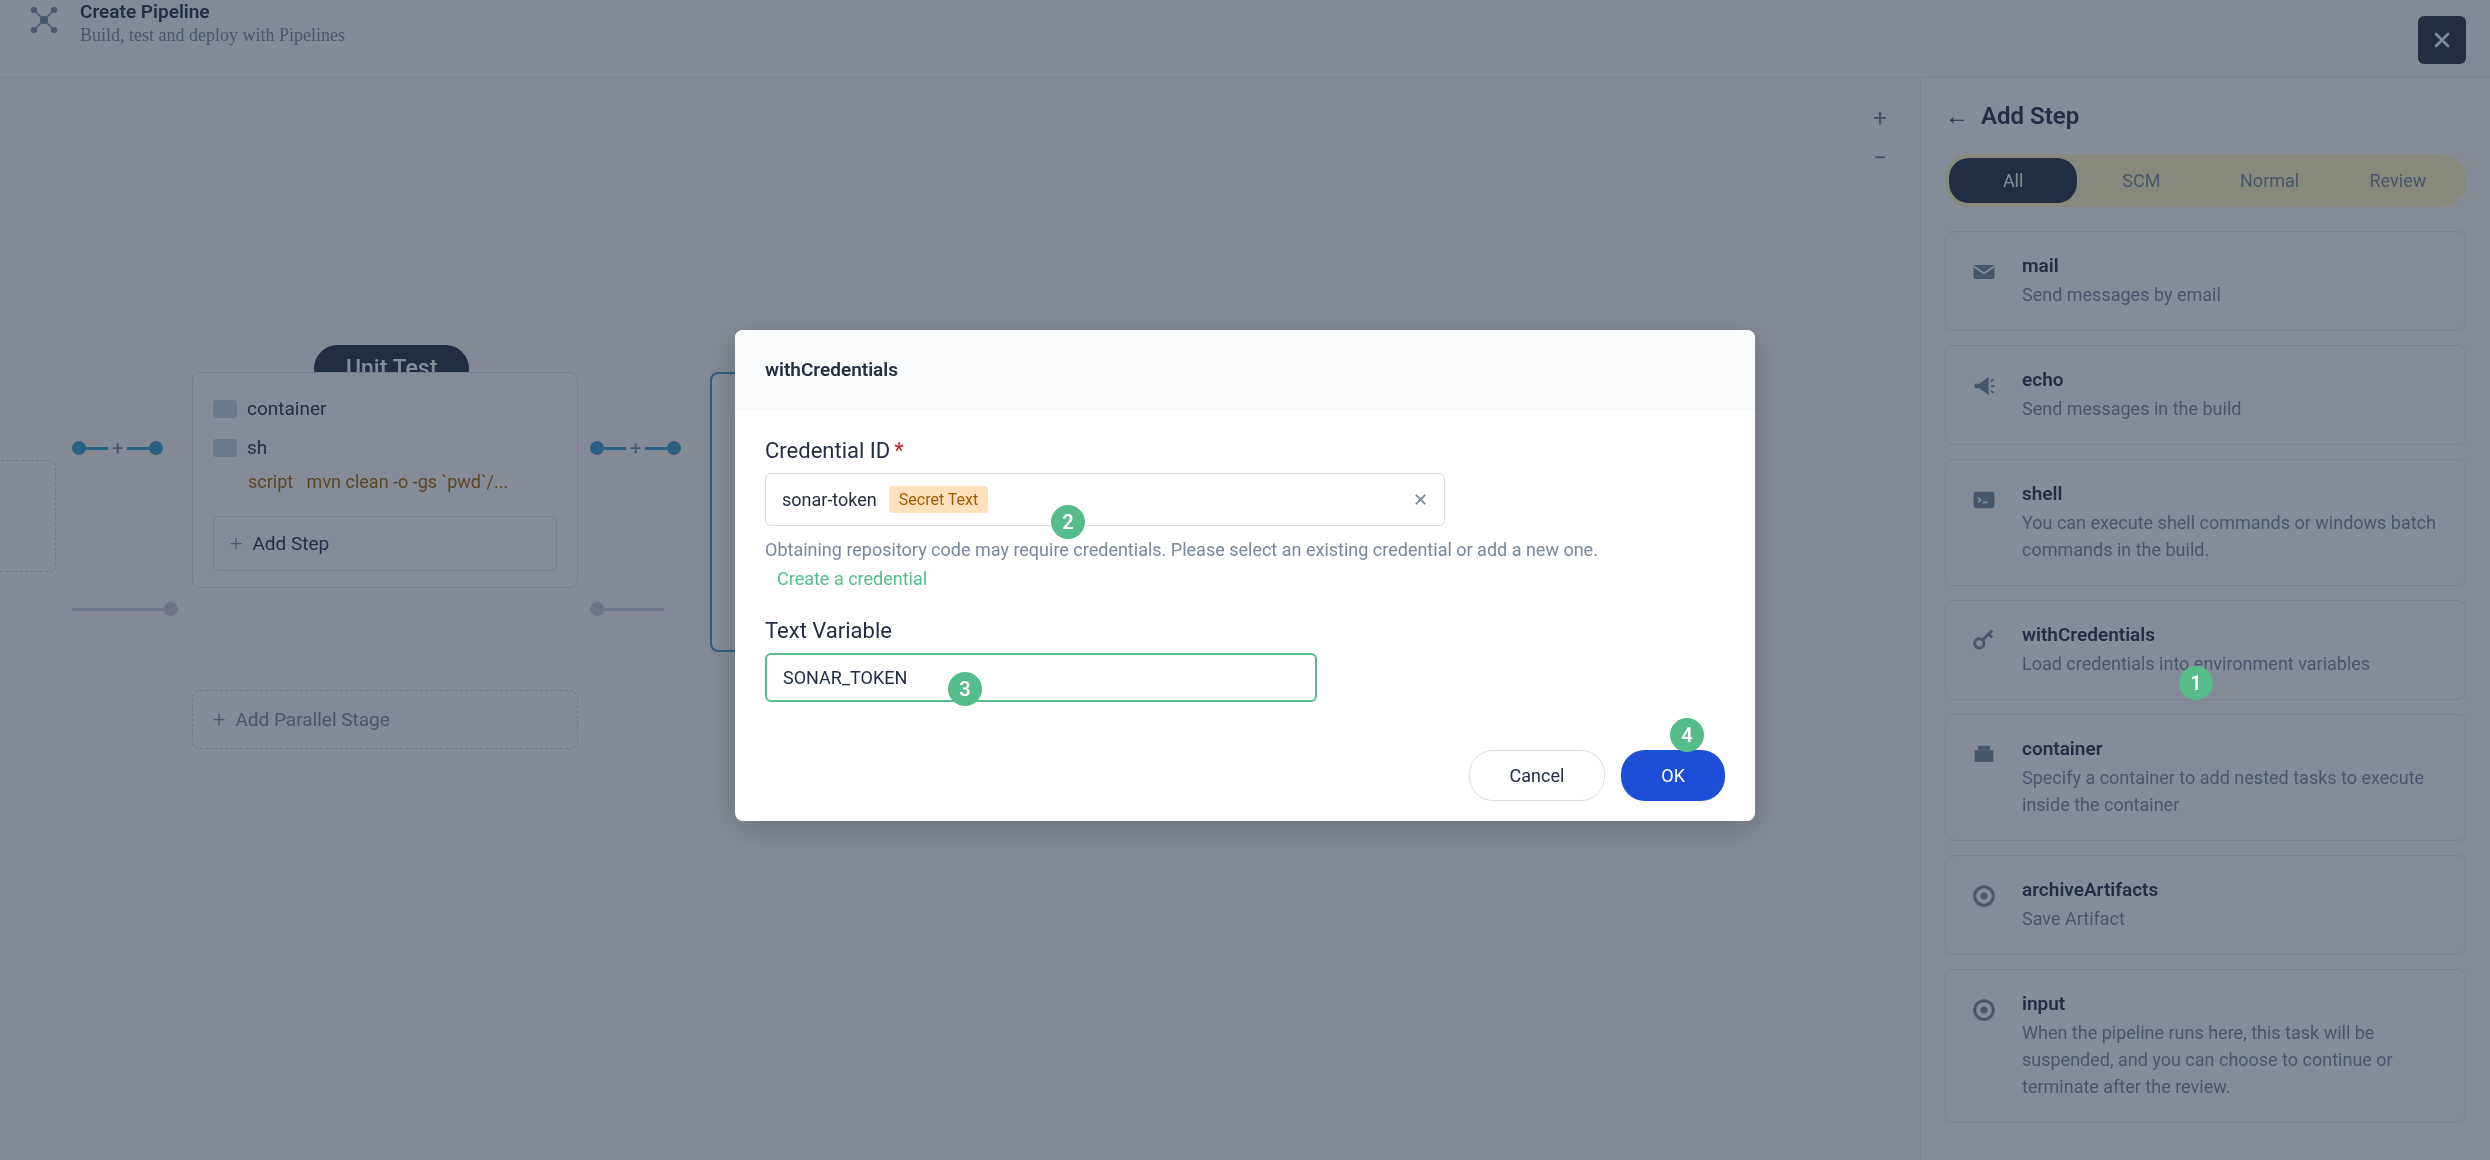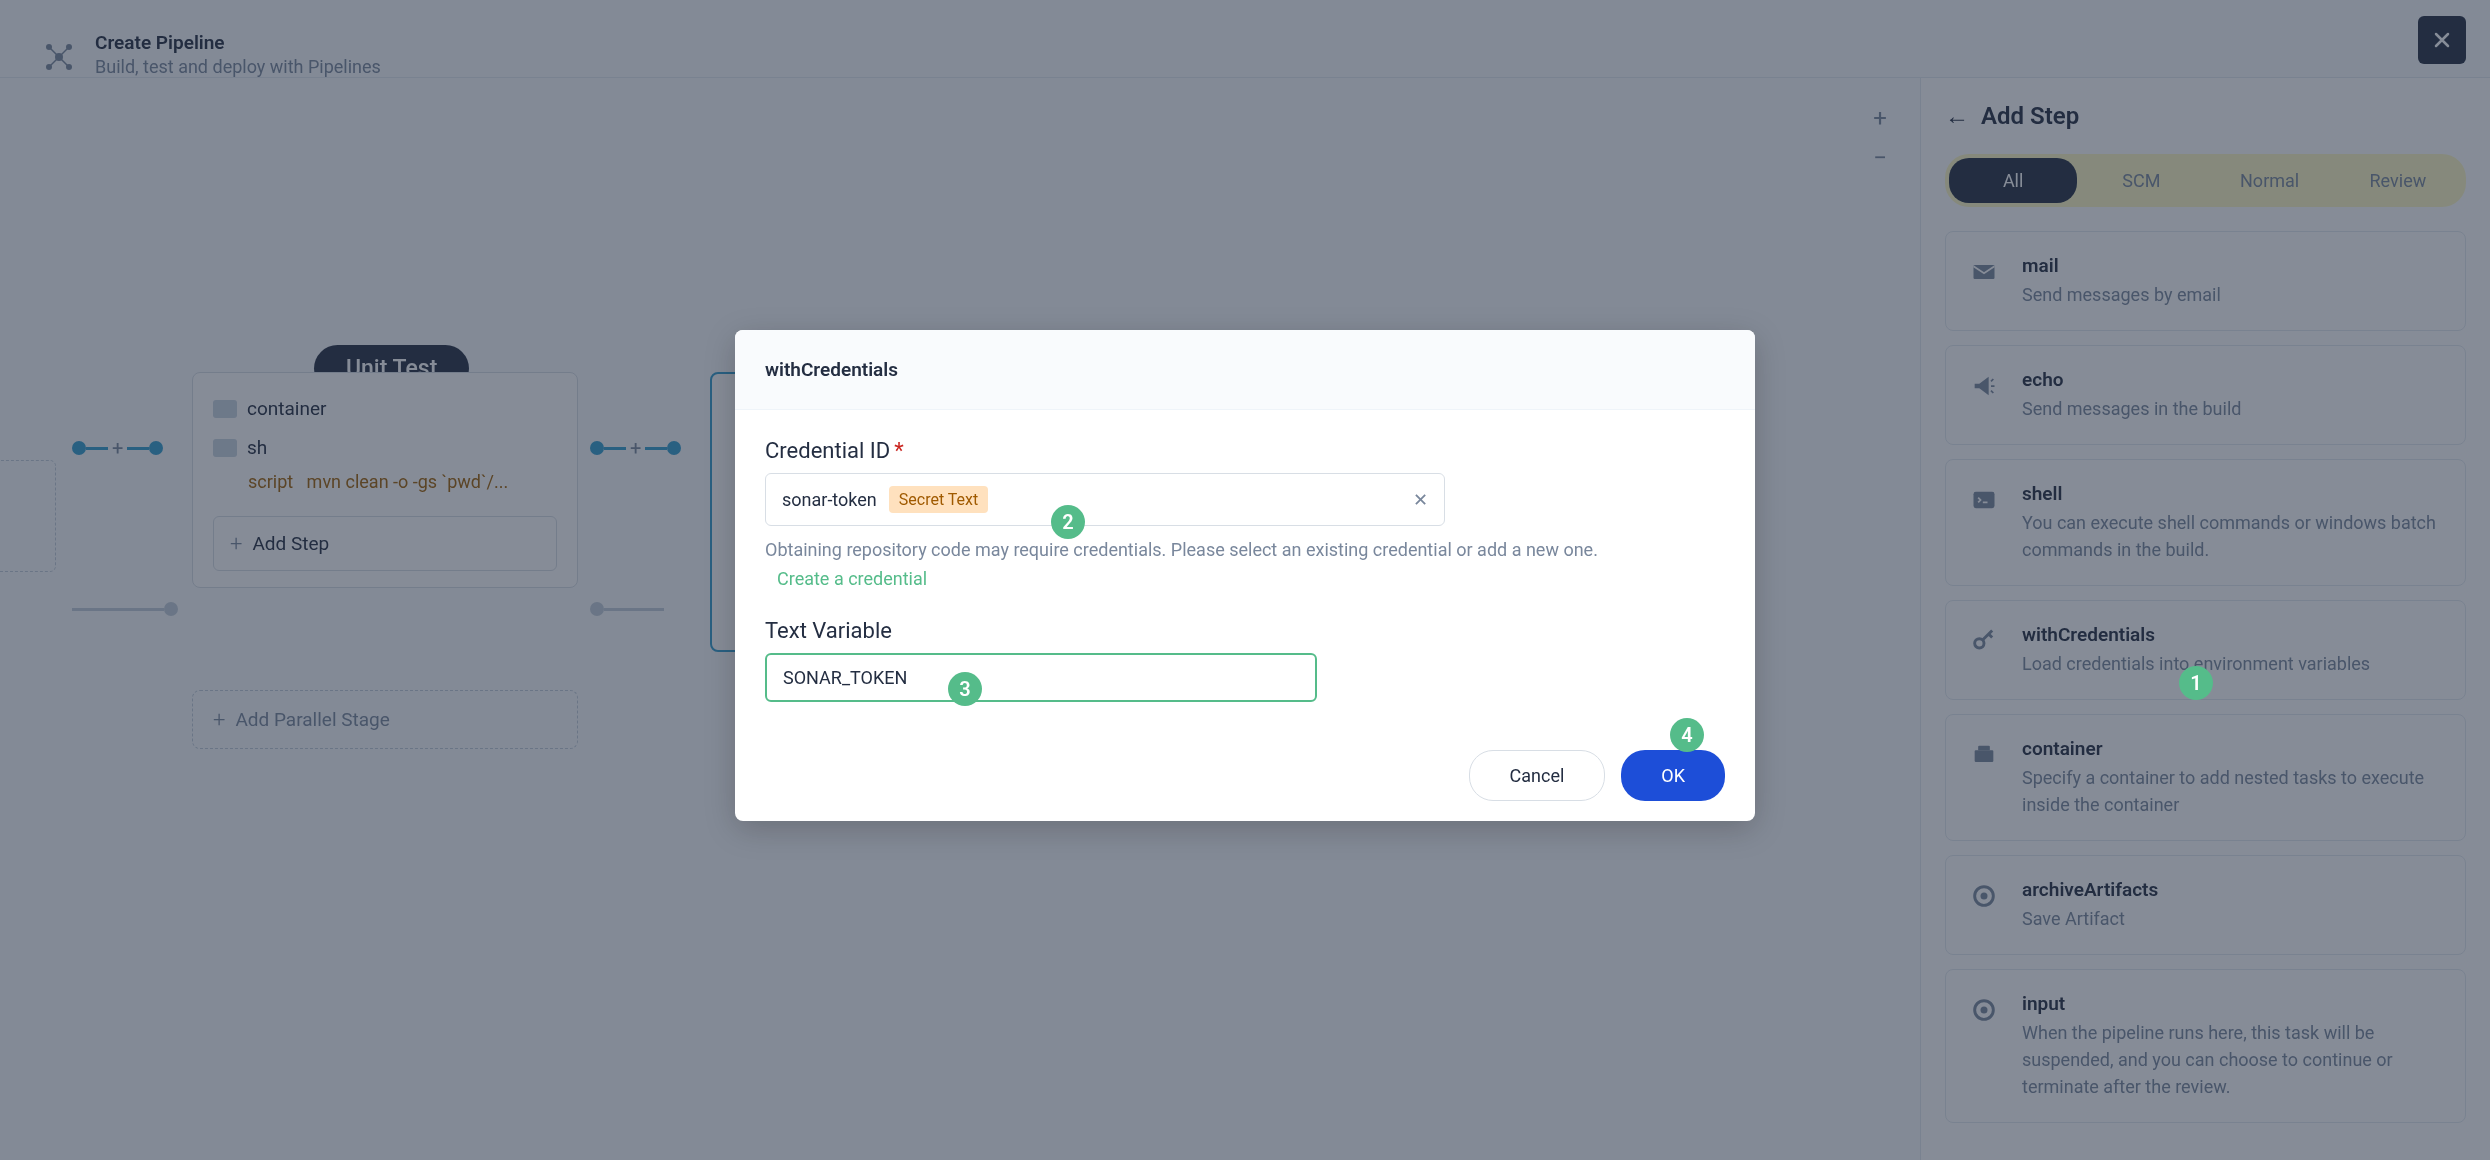--- a/index.html
+++ b/index.html
@@ -1,22 +1,22 @@
 <!DOCTYPE html>
 <html><head>
 <meta charset="utf-8">
 <style>
   * { box-sizing: border-box; margin: 0; padding: 0; font-family: -apple-system, BlinkMacSystemFont, "Segoe UI", Roboto, sans-serif; }
   body { background: #f9fbfd; overflow: hidden; width: 2490px; height: 1160px; position: relative; }
   
   
-  .header { height: 78px; display: flex; align-items: flex-end; padding: 0 39px; border-bottom: 1px solid #e3e9ef; position: relative; }
+  .header { height: 78px; display: flex; align-items: flex-start; padding: 0 24px; border-bottom: 1px solid #e3e9ef; position: relative; }
   .header-icon { width: 40px; height: 40px; margin-right: 16px; display: flex; align-items: center; justify-content: center; }
   .header-text .title { font-size: 19px; font-weight: 600; color: #242e42; }
-  .header-text .subtitle { font-size: 18px; color: #79879c; margin-top: 2px; }
+  .header-text .subtitle { font-size: 18px; color: #79879c; margin-top: 2px; font-family: Liberation Serif, serif; }
   .close-header { position: absolute; right: 24px; top: 16px; width: 48px; height: 48px; background: #242e42; border-radius: 6px; display: flex; align-items: center; justify-content: center; cursor: pointer; }
   
   
   .main { display: flex; height: calc(100% - 78px); }
   .canvas { flex: 1; position: relative; overflow: hidden; }
   .sidebar { width: 570px; background: #fff; border-left: 1px solid #e3e9ef; padding: 24px 24px; overflow-y: auto; }
   
   
   .zoom-controls { position: absolute; right: 24px; top: 24px; display: flex; flex-direction: column; gap: 8px; }
   .zoom-btn { width: 32px; height: 32px; display: flex; align-items: center; justify-content: center; cursor: pointer; color: #79879c; font-size: 24px; }

